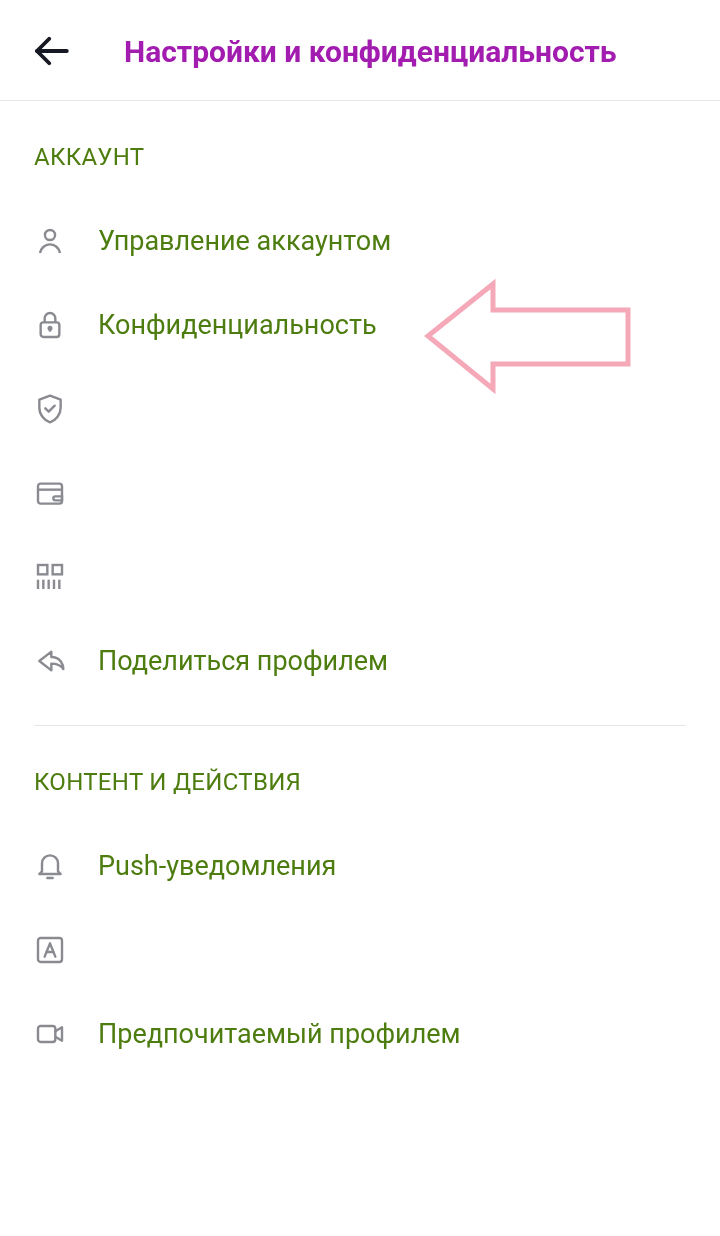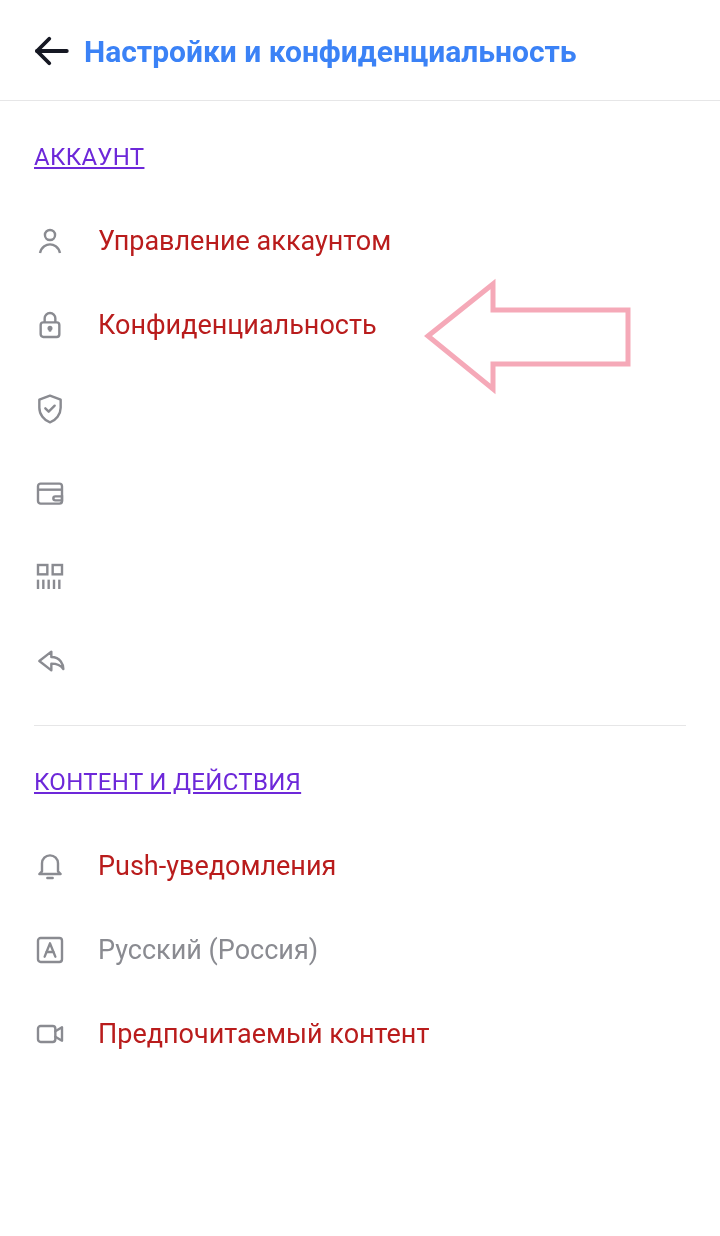--- a/index.html
+++ b/index.html
@@ -20,47 +20,47 @@
     }
     .back-icon {
       width: 42px;
       height: 42px;
       flex-shrink: 0;
       margin-right: 12px;
     }
     .header-title {
       font-size: 30px;
       font-weight: 700;
-      color: #3b82f6;
+      color: #a21caf;
+      margin-left: 40px;
     }
     .section-title {
       font-size: 24px;
       font-weight: 400;
-      color: #6d28d9;
+      color: #4d7c0f;
       padding: 42px 34px 28px 34px;
       letter-spacing: 0.3px;
-      text-decoration: underline;
     }
     .menu-item {
       display: flex;
       align-items: center;
       padding: 26px 34px;
       gap: 32px;
     }
     .menu-icon {
       width: 32px;
       height: 32px;
       flex-shrink: 0;
       display: flex;
       align-items: center;
       justify-content: center;
     }
     .menu-label {
       font-size: 27px;
-      color: #b91c1c;
+      color: #4d7c0f;
       flex: 1;
     }
     .menu-value {
       font-size: 27px;
       color: #8a8b91;
     }
     .divider {
       height: 1px;
       background: #e6e6e7;
       margin: 22px 34px 0 34px;
@@ -141,20 +141,21 @@
     </svg>
   </span>
 </div>
 
 <div class="menu-item">
   <span class="menu-icon">
     <svg viewBox="0 0 24 24" width="32" height="32" fill="none" stroke="#8a8b91" stroke-width="1.8" stroke-linejoin="round" stroke-linecap="round">
       <path d="M4 12l9-7v4c7 0 9 6 9 9-2-3-5-4-9-4v5l-9-7z"></path>
     </svg>
   </span>
+  <span class="menu-label">Поделиться профилем</span>
 </div>
 
 <div class="divider"></div>
 
 <div class="section-title">КОНТЕНТ И ДЕЙСТВИЯ</div>
 
 <div class="menu-item">
   <span class="menu-icon">
     <svg viewBox="0 0 24 24" width="32" height="32" fill="none" stroke="#8a8b91" stroke-width="1.8" stroke-linejoin="round" stroke-linecap="round">
       <path d="M6 16V10a6 6 0 0 1 12 0v6l2 2H4l2-2z"></path>
@@ -165,30 +166,29 @@
 </div>
 
 <div class="menu-item">
   <span class="menu-icon">
     <svg viewBox="0 0 24 24" width="32" height="32" fill="none" stroke="#8a8b91" stroke-width="1.8" stroke-linejoin="round" stroke-linecap="round">
       <rect x="3" y="3" width="18" height="18" rx="2"></rect>
       <path d="M8 17l4-10 4 10"></path>
       <line x1="9.5" y1="13.5" x2="14.5" y2="13.5"></line>
     </svg>
   </span>
-  <span class="menu-value">Русский (Россия)</span>
 </div>
 
 <div class="menu-item">
   <span class="menu-icon">
     <svg viewBox="0 0 24 24" width="32" height="32" fill="none" stroke="#8a8b91" stroke-width="1.8" stroke-linejoin="round" stroke-linecap="round">
       <rect x="3" y="6" width="13" height="12" rx="2"></rect>
       <path d="M16 10l5-3v10l-5-3"></path>
     </svg>
   </span>
-  <span class="menu-label">Предпочитаемый контент</span>
+  <span class="menu-label">Предпочитаемый профилем</span>
 </div>
 
 <div class="arrow-annotation">
   <svg width="220" height="145" viewBox="0 0 220 145">
     <path d="M 10 72 L 75 20 L 75 46 L 210 46 L 210 100 L 75 100 L 75 125 Z" fill="none" stroke="#f5a9b8" stroke-width="5" stroke-linejoin="miter"></path>
   </svg>
 </div>
 
 </body></html>

